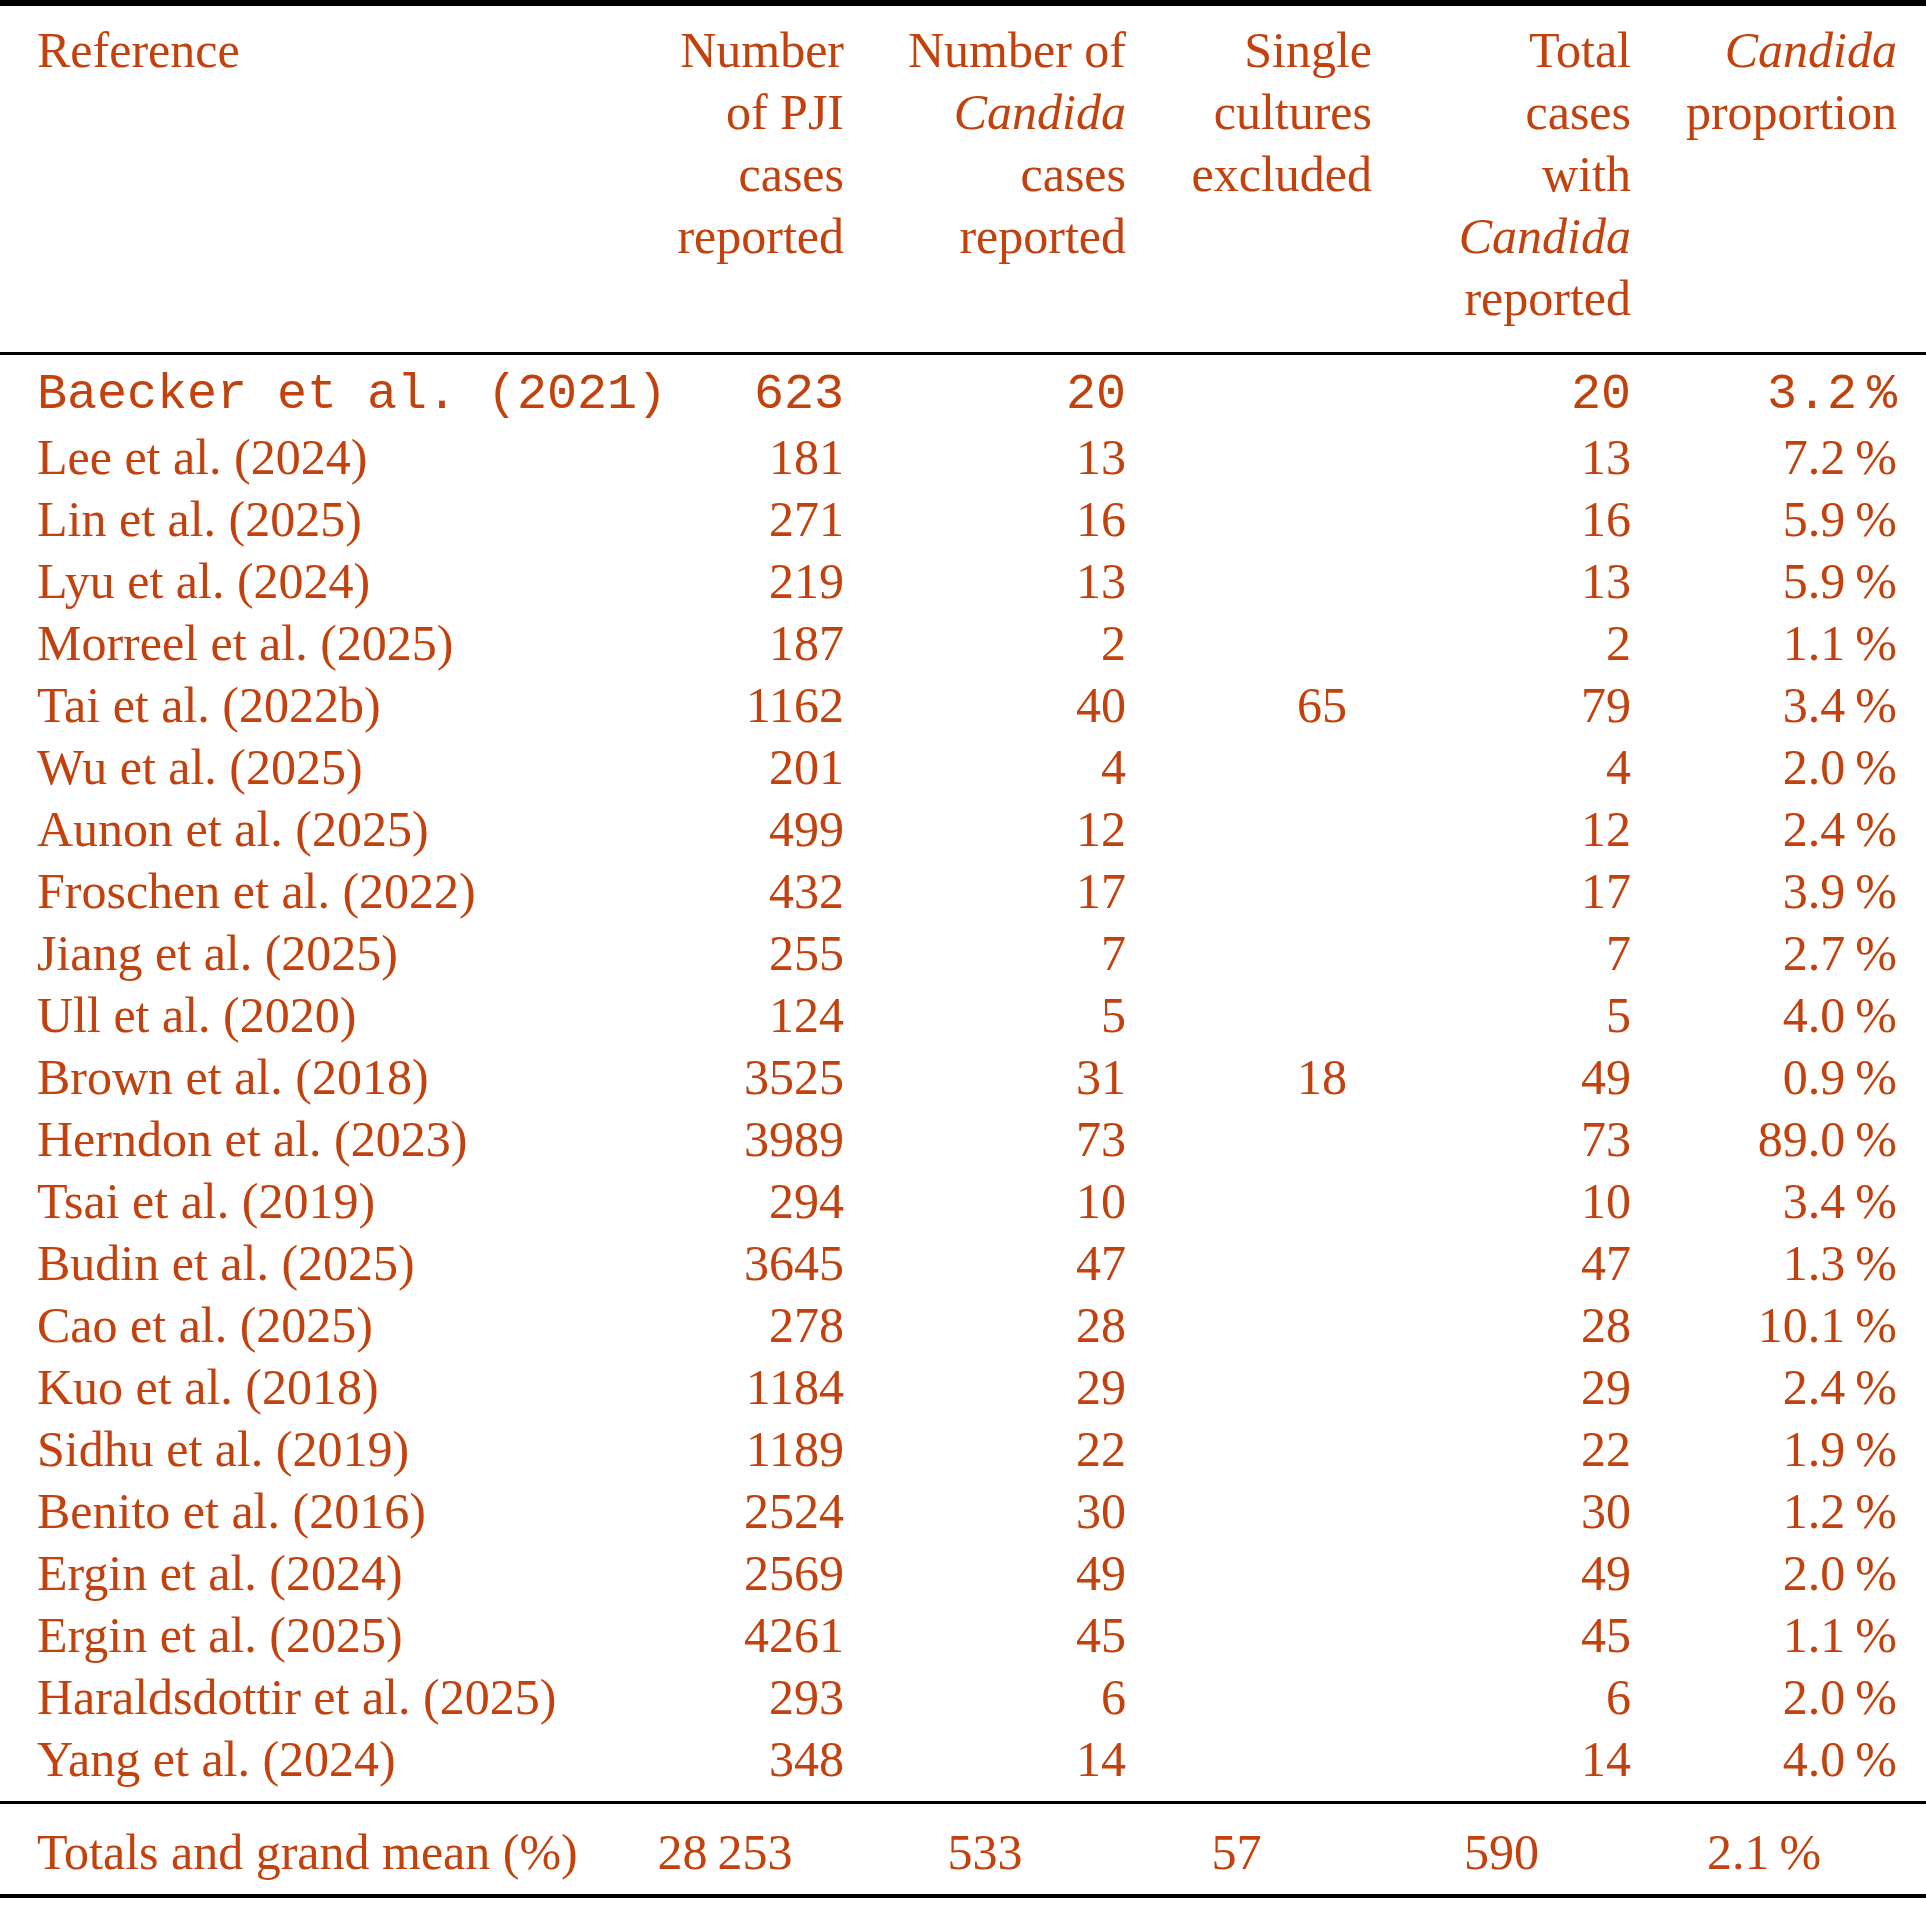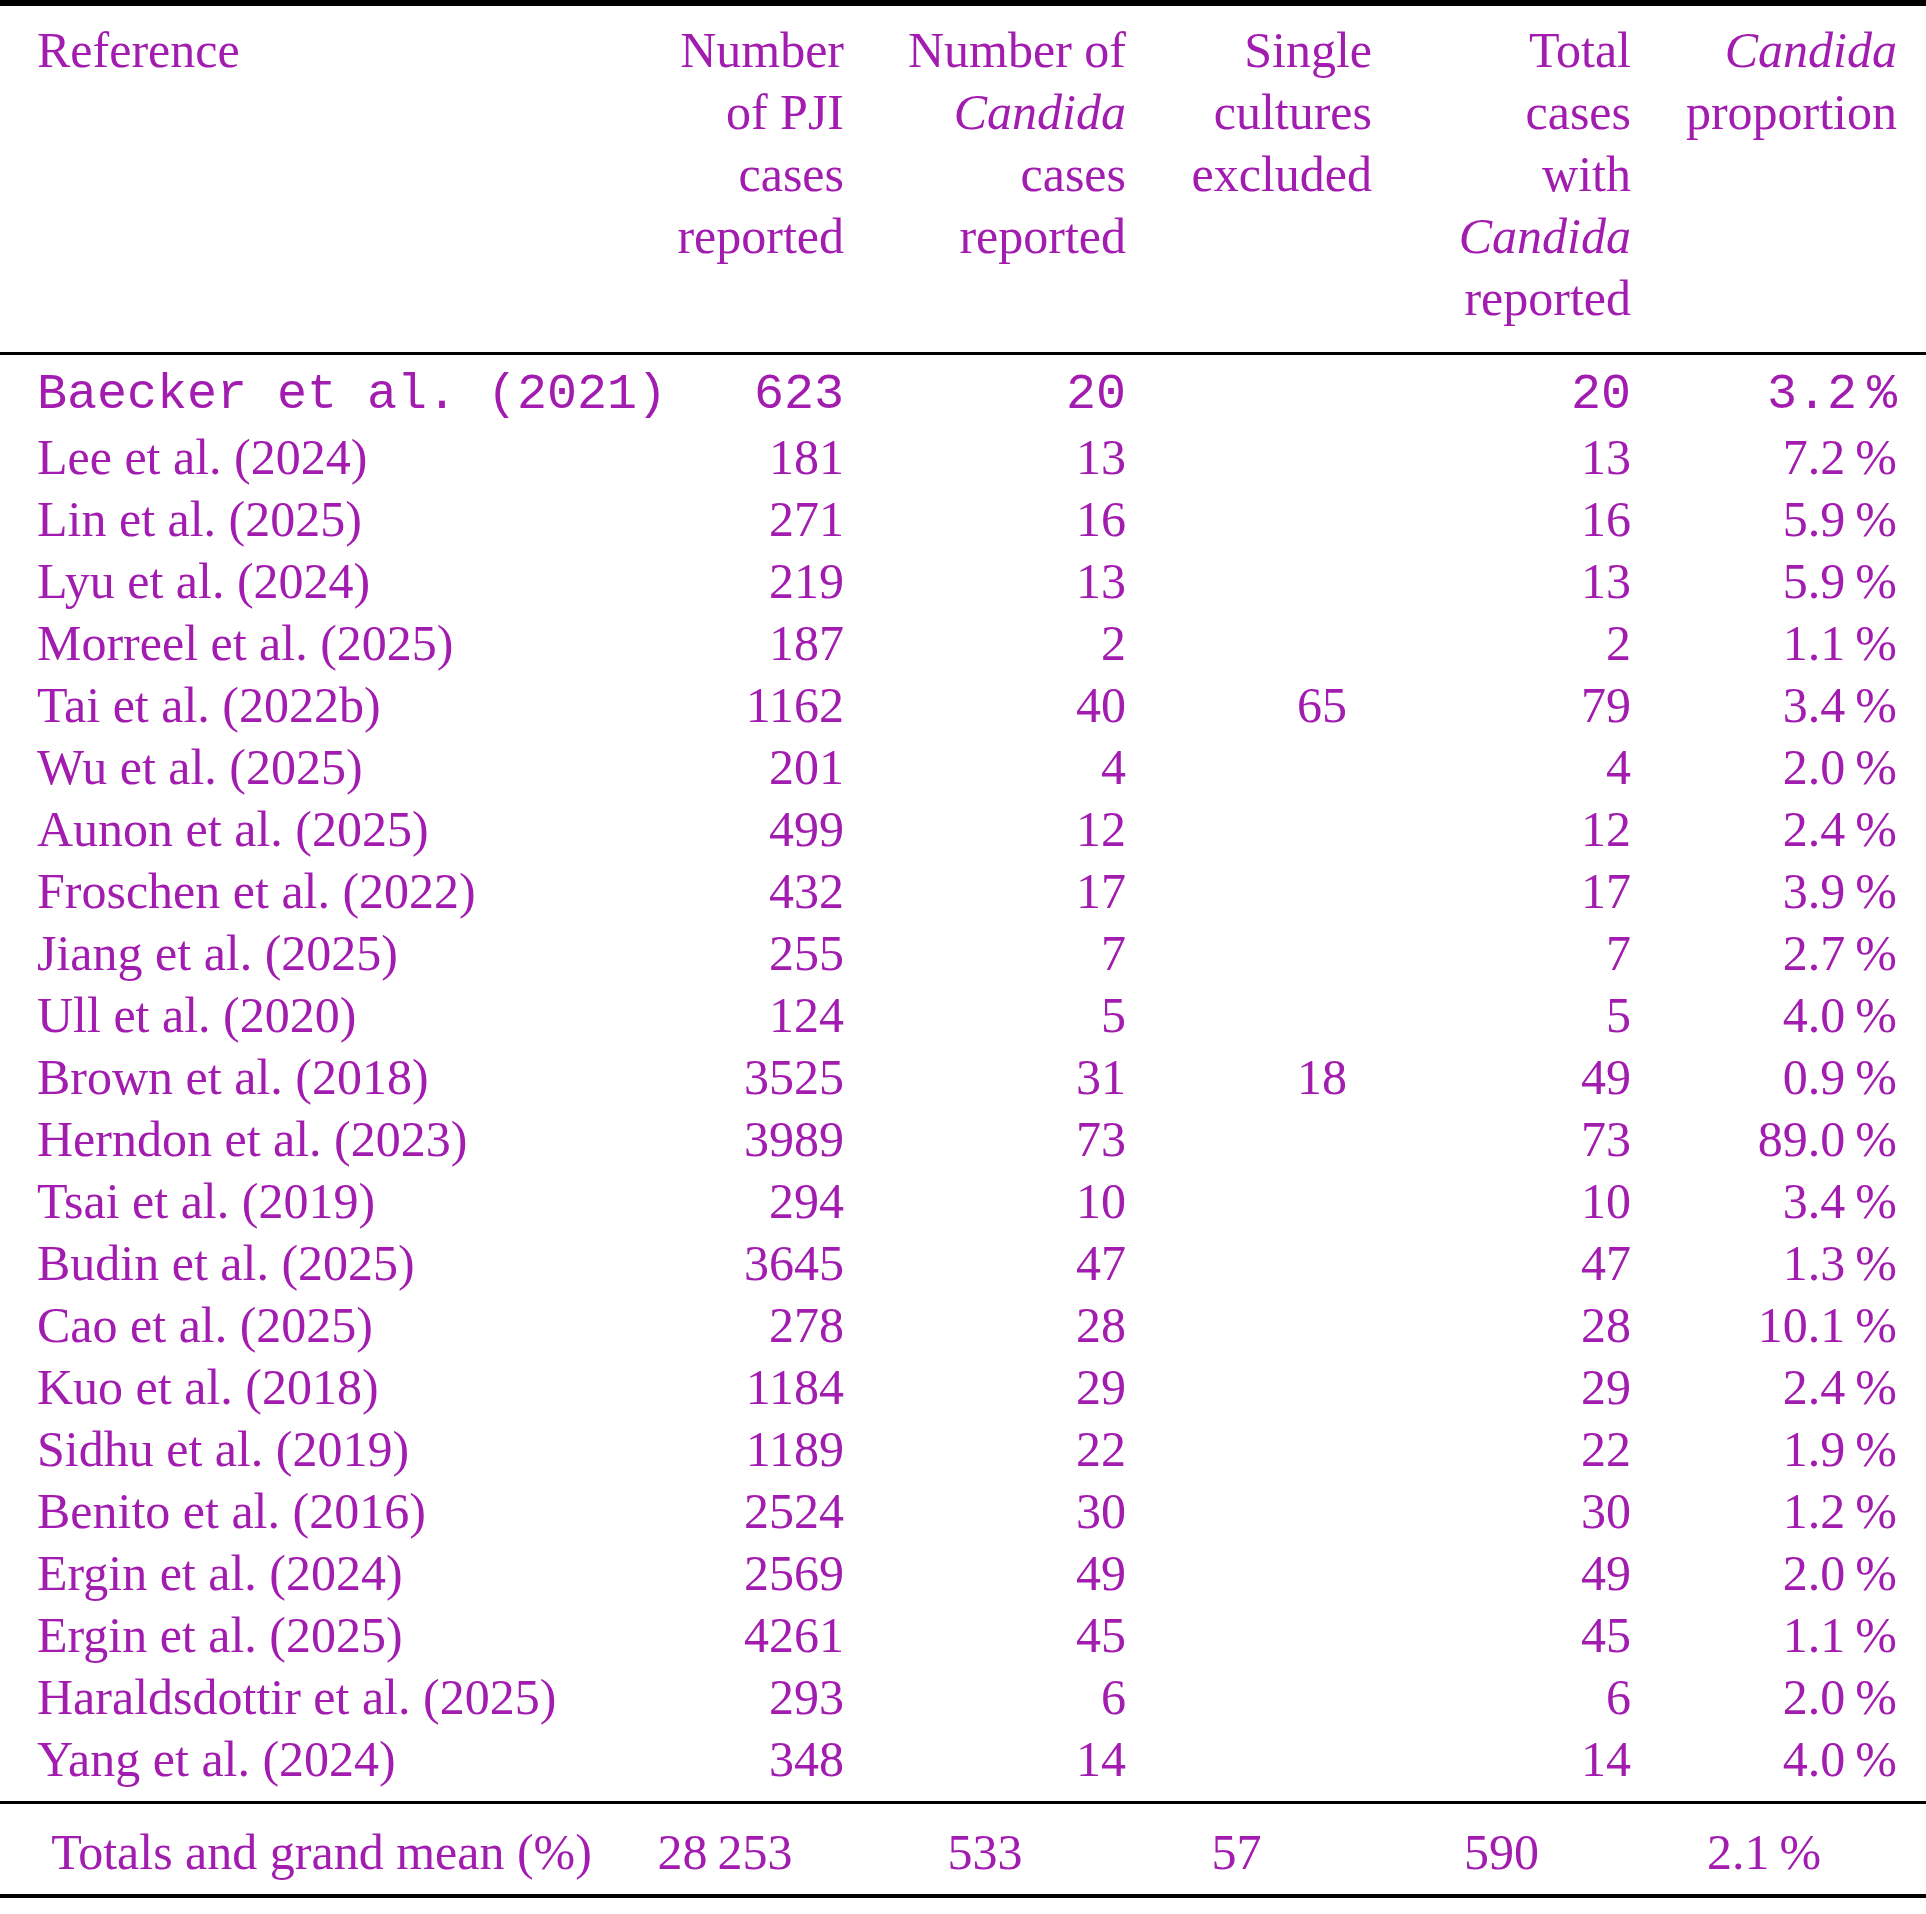--- a/index.html
+++ b/index.html
@@ -7,21 +7,21 @@
     width: 1927px;
     height: 1915px;
     background: #ffffff;
     box-sizing: border-box;
     overflow: hidden;
   }
   table.paper-table {
     border-collapse: collapse;
     table-layout: fixed;
     width: 1927px;
-    color: #a21caf;
+    color: #c2410c;
     font-family: "Liberation Serif", "DejaVu Serif", serif;
     font-size: 50px;
     border-top: 6.5px solid #000000;
   }
   th, td {
     padding: 0;
     font-weight: normal;
     white-space: nowrap;
     overflow: visible;
   }
@@ -45,21 +45,21 @@
   tbody td.c3, tfoot td.c3 { padding-right: 25px; }
   td.c5, th.c5 { padding-right: 30px; }
   tfoot td {
     text-align: center;
     line-height: 62px;
     padding-top: 17px;
     padding-bottom: 10.3px;
     border-top: 3.7px solid #000000;
     border-bottom: 4.7px solid #000000;
   }
-  tfoot td.c0 { text-align: center; padding-left: 37px; }
+  tfoot td.c0 { text-align: left; padding-left: 37px; }
   .it { font-style: italic; }
 </style>
 </head>
 <body>
 
 <div class="page">
   <table class="paper-table">
     <colgroup>
       <col style="width:606px">
       <col style="width:238px">

